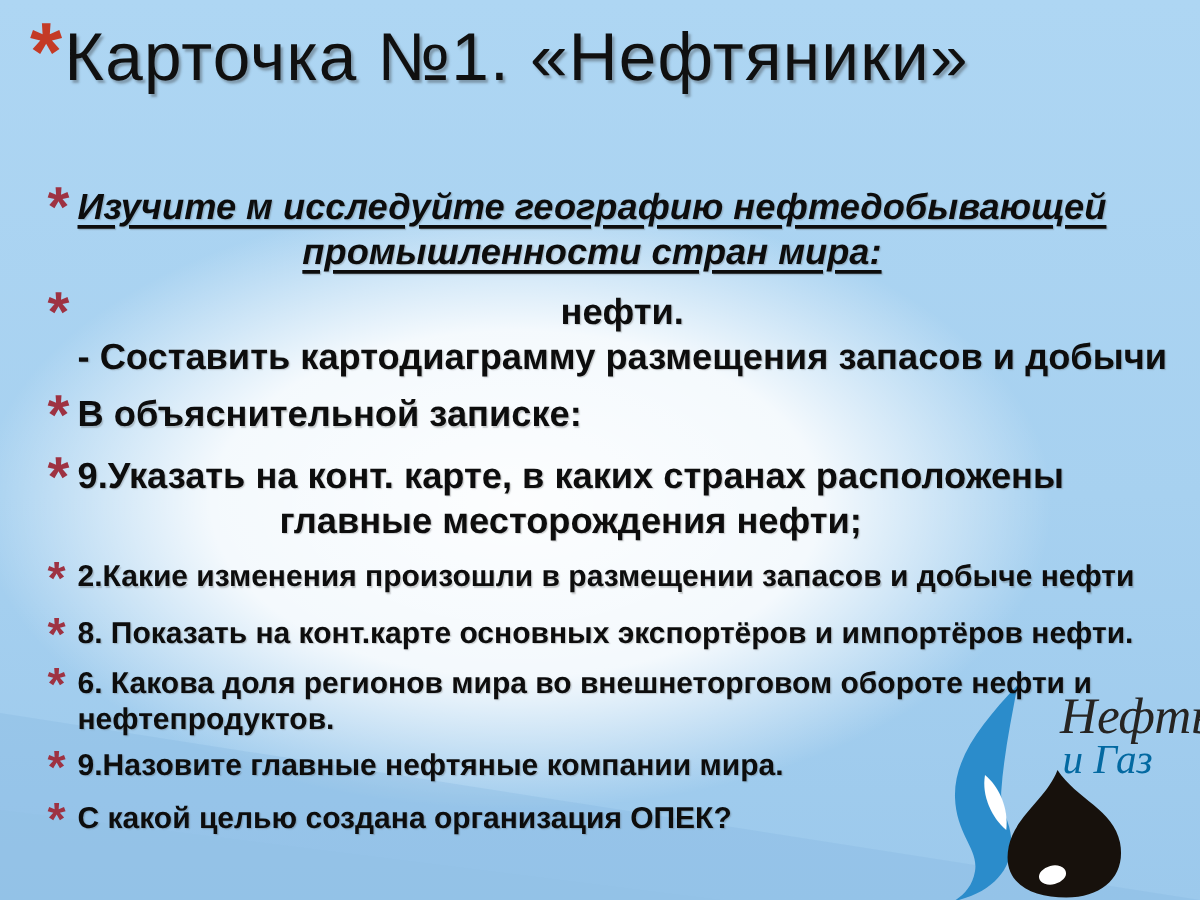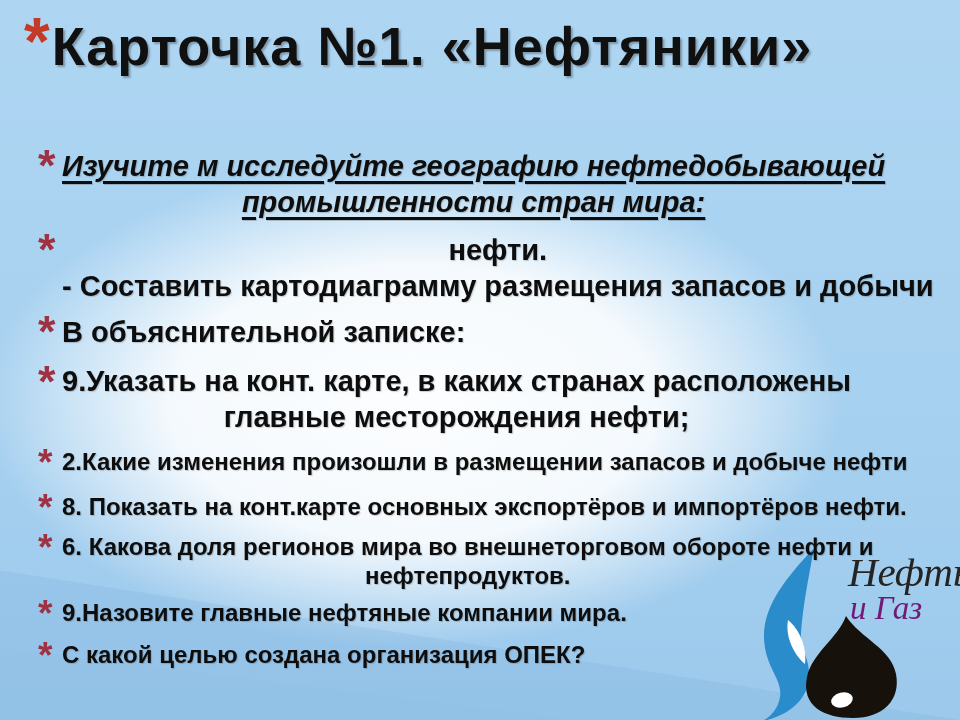--- a/index.html
+++ b/index.html
@@ -30,57 +30,57 @@
     clip-path:polygon(0 40%,100% 100%,0 100%);
   }
 
   
   .title-row{position:absolute;top:14px;left:24px;z-index:2;display:flex;align-items:flex-start;}
   .title-ast{
     color:#c43a26;font-weight:bold;font-size:66px;line-height:1;
     margin:-6px 2px 0 0;flex:none;
   }
   .title{
-    margin:0;color:#101010;font-weight:bold;font-size:54px;line-height:64px;
+    margin:0;color:#101010;font-weight:normal;font-size:54px;line-height:64px;
     letter-spacing:1px;text-shadow:2px 2px 2px rgba(40,40,40,0.35);white-space:nowrap;
   }
 
   
   .content{position:absolute;top:148px;left:38px;right:8px;z-index:2;}
   .bullet{display:flex;align-items:flex-start;color:#0d0d0d;font-weight:bold;
           text-shadow:1px 1px 1px rgba(60,60,60,0.25);}
   .ast{
     color:#9e3242;font-weight:bold;flex:none;width:24px;
     font-size:1.55em;line-height:1;margin-top:-0.08em;text-shadow:none;
   }
   .btext{min-width:0;}
   .line{white-space:nowrap;}
   .b-big{font-size:29px;}
   .b-big .line{line-height:36px;text-align:center;}
   .b-sm{font-size:24px;}
-  .b-sm .line{line-height:29px;text-align:center;}
+  .b-sm .line{line-height:29px;}
   .em .btext{}
   .em-u .btext{
     font-style:italic;text-decoration:underline;
     text-decoration-thickness:2.5px;text-underline-offset:5px;
   }
   .mt12{margin-top:12px;} .mt10{margin-top:10px;} .mt8{margin-top:8px;} .mt6{margin-top:6px;}
 
   
   .logo{position:absolute;left:748px;top:536px;width:212px;height:184px;z-index:1;}
   .logo svg{position:absolute;left:0;top:0;}
   .logo-t1{
     position:absolute;left:100px;top:16px;
     font-family:"Liberation Serif","DejaVu Serif",serif;font-style:italic;
     font-size:41px;line-height:1;color:#262422;white-space:nowrap;
   }
   .logo-t2{
     position:absolute;left:102px;top:56px;
     font-family:"Liberation Serif","DejaVu Serif",serif;font-style:italic;
-    font-size:33px;line-height:1;color:#701a75;white-space:nowrap;
+    font-size:33px;line-height:1;color:#0369a1;white-space:nowrap;
   }
 </style>
 </head>
 <body>
 
 <div class="slide">
   <div class="bg-glow"></div>
   <div class="facet-a"></div>
   <div class="facet-b"></div>
 

